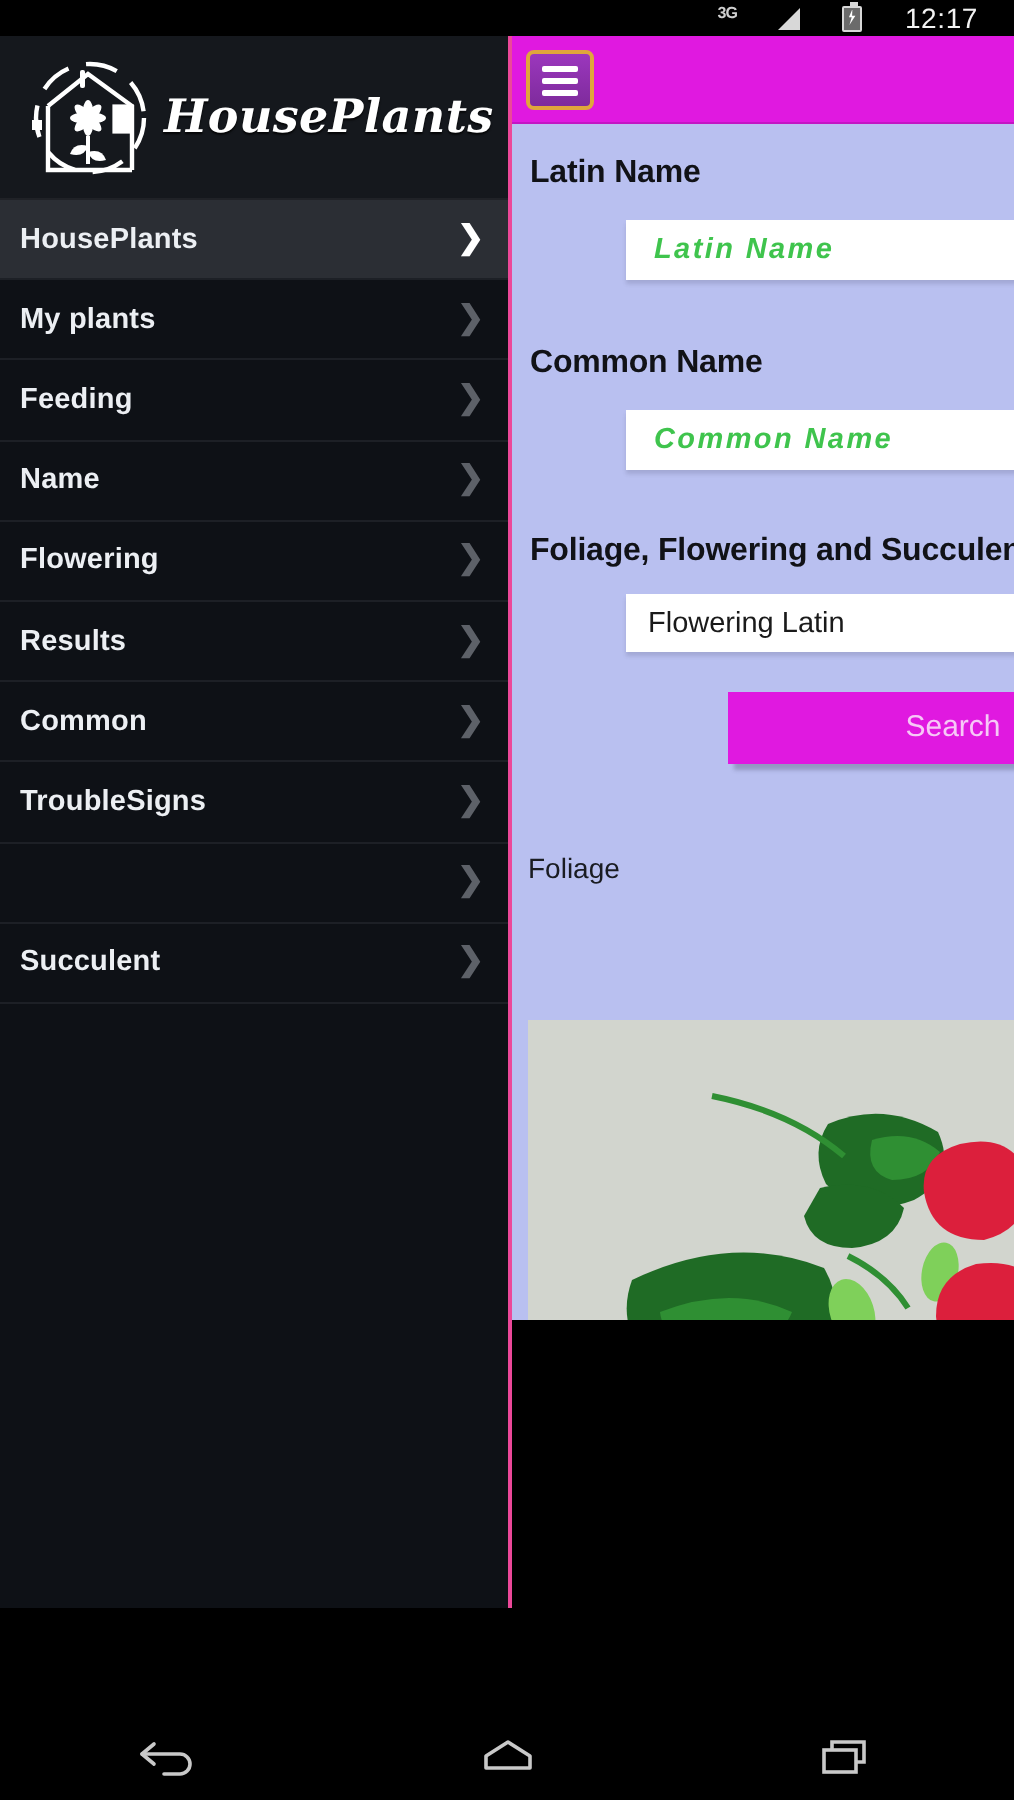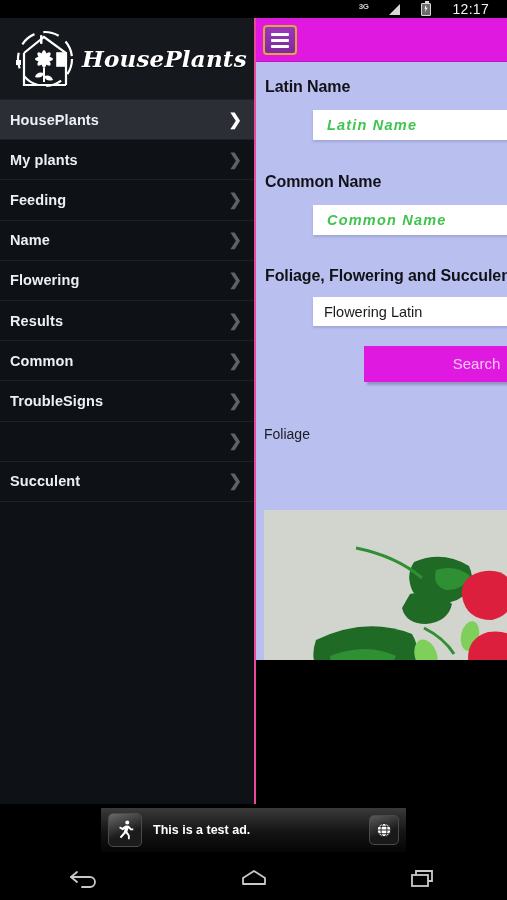--- a/index.html
+++ b/index.html
@@ -314,39 +314,20 @@
             <path d="M196 196 q14 -4 20 6 q-6 10 -18 8 q-6 -6 -2 -14z"></path>
           </g>
           <g fill="#1f6b25">
             <path d="M120 300 q48 -8 78 14 q-12 22 -54 24 q-38 -4 -42 -22 q2 -12 18 -16z"></path>
           </g>
         </svg>
       </div>
     </div>
   </div>
 
-  <div class="adbar">
-    <div class="ad-icon">
-      <svg width="22" height="22" viewBox="0 0 24 24" fill="#ffffff">
-        <circle cx="14.5" cy="3.8" r="2.2"></circle>
-        <path d="M12.8 7.2 L9 9.6 L6.6 8.2 L5.6 9.9 L9.4 12.2 L11.6 11 L10.6 14.4 L6.2 19.6 L7.9 21 L12.8 15.6 L15.2 18.4 L15.2 22 L17.2 22 L17.2 17.6 L14.6 13.9 L15.8 10.2 L18 12.4 L21 12.4 L21 10.4 L18.9 10.4 L16.2 7.4z"></path>
-      </svg>
-    </div>
-    <div class="ad-text">This is a test ad.</div>
-    <div class="ad-globe">
-      <svg width="18" height="18" viewBox="0 0 24 24" fill="none" stroke="#ffffff" stroke-width="1.6">
-        <circle cx="12" cy="12" r="9" fill="#ffffff" stroke="none"></circle>
-        <g stroke="#2b2b2b" stroke-width="1.4" fill="none">
-          <circle cx="12" cy="12" r="9"></circle>
-          <ellipse cx="12" cy="12" rx="4" ry="9"></ellipse>
-          <path d="M3 12 H21 M4.5 7 H19.5 M4.5 17 H19.5"></path>
-        </g>
-      </svg>
-    </div>
-  </div>
 
   <div class="navbar">
     <div class="navbtn">
       <svg width="34" height="24" viewBox="0 0 34 24" fill="none" stroke="#c9c9c9" stroke-width="1.8" stroke-linecap="round" stroke-linejoin="round">
         <path d="M9 6 L3 11 L9 16"></path>
         <path d="M3 11 H22 a5 5 0 0 1 0 10 H14"></path>
       </svg>
     </div>
     <div class="navbtn">
       <svg width="34" height="24" viewBox="0 0 34 24" fill="none" stroke="#c9c9c9" stroke-width="1.8" stroke-linejoin="round">

